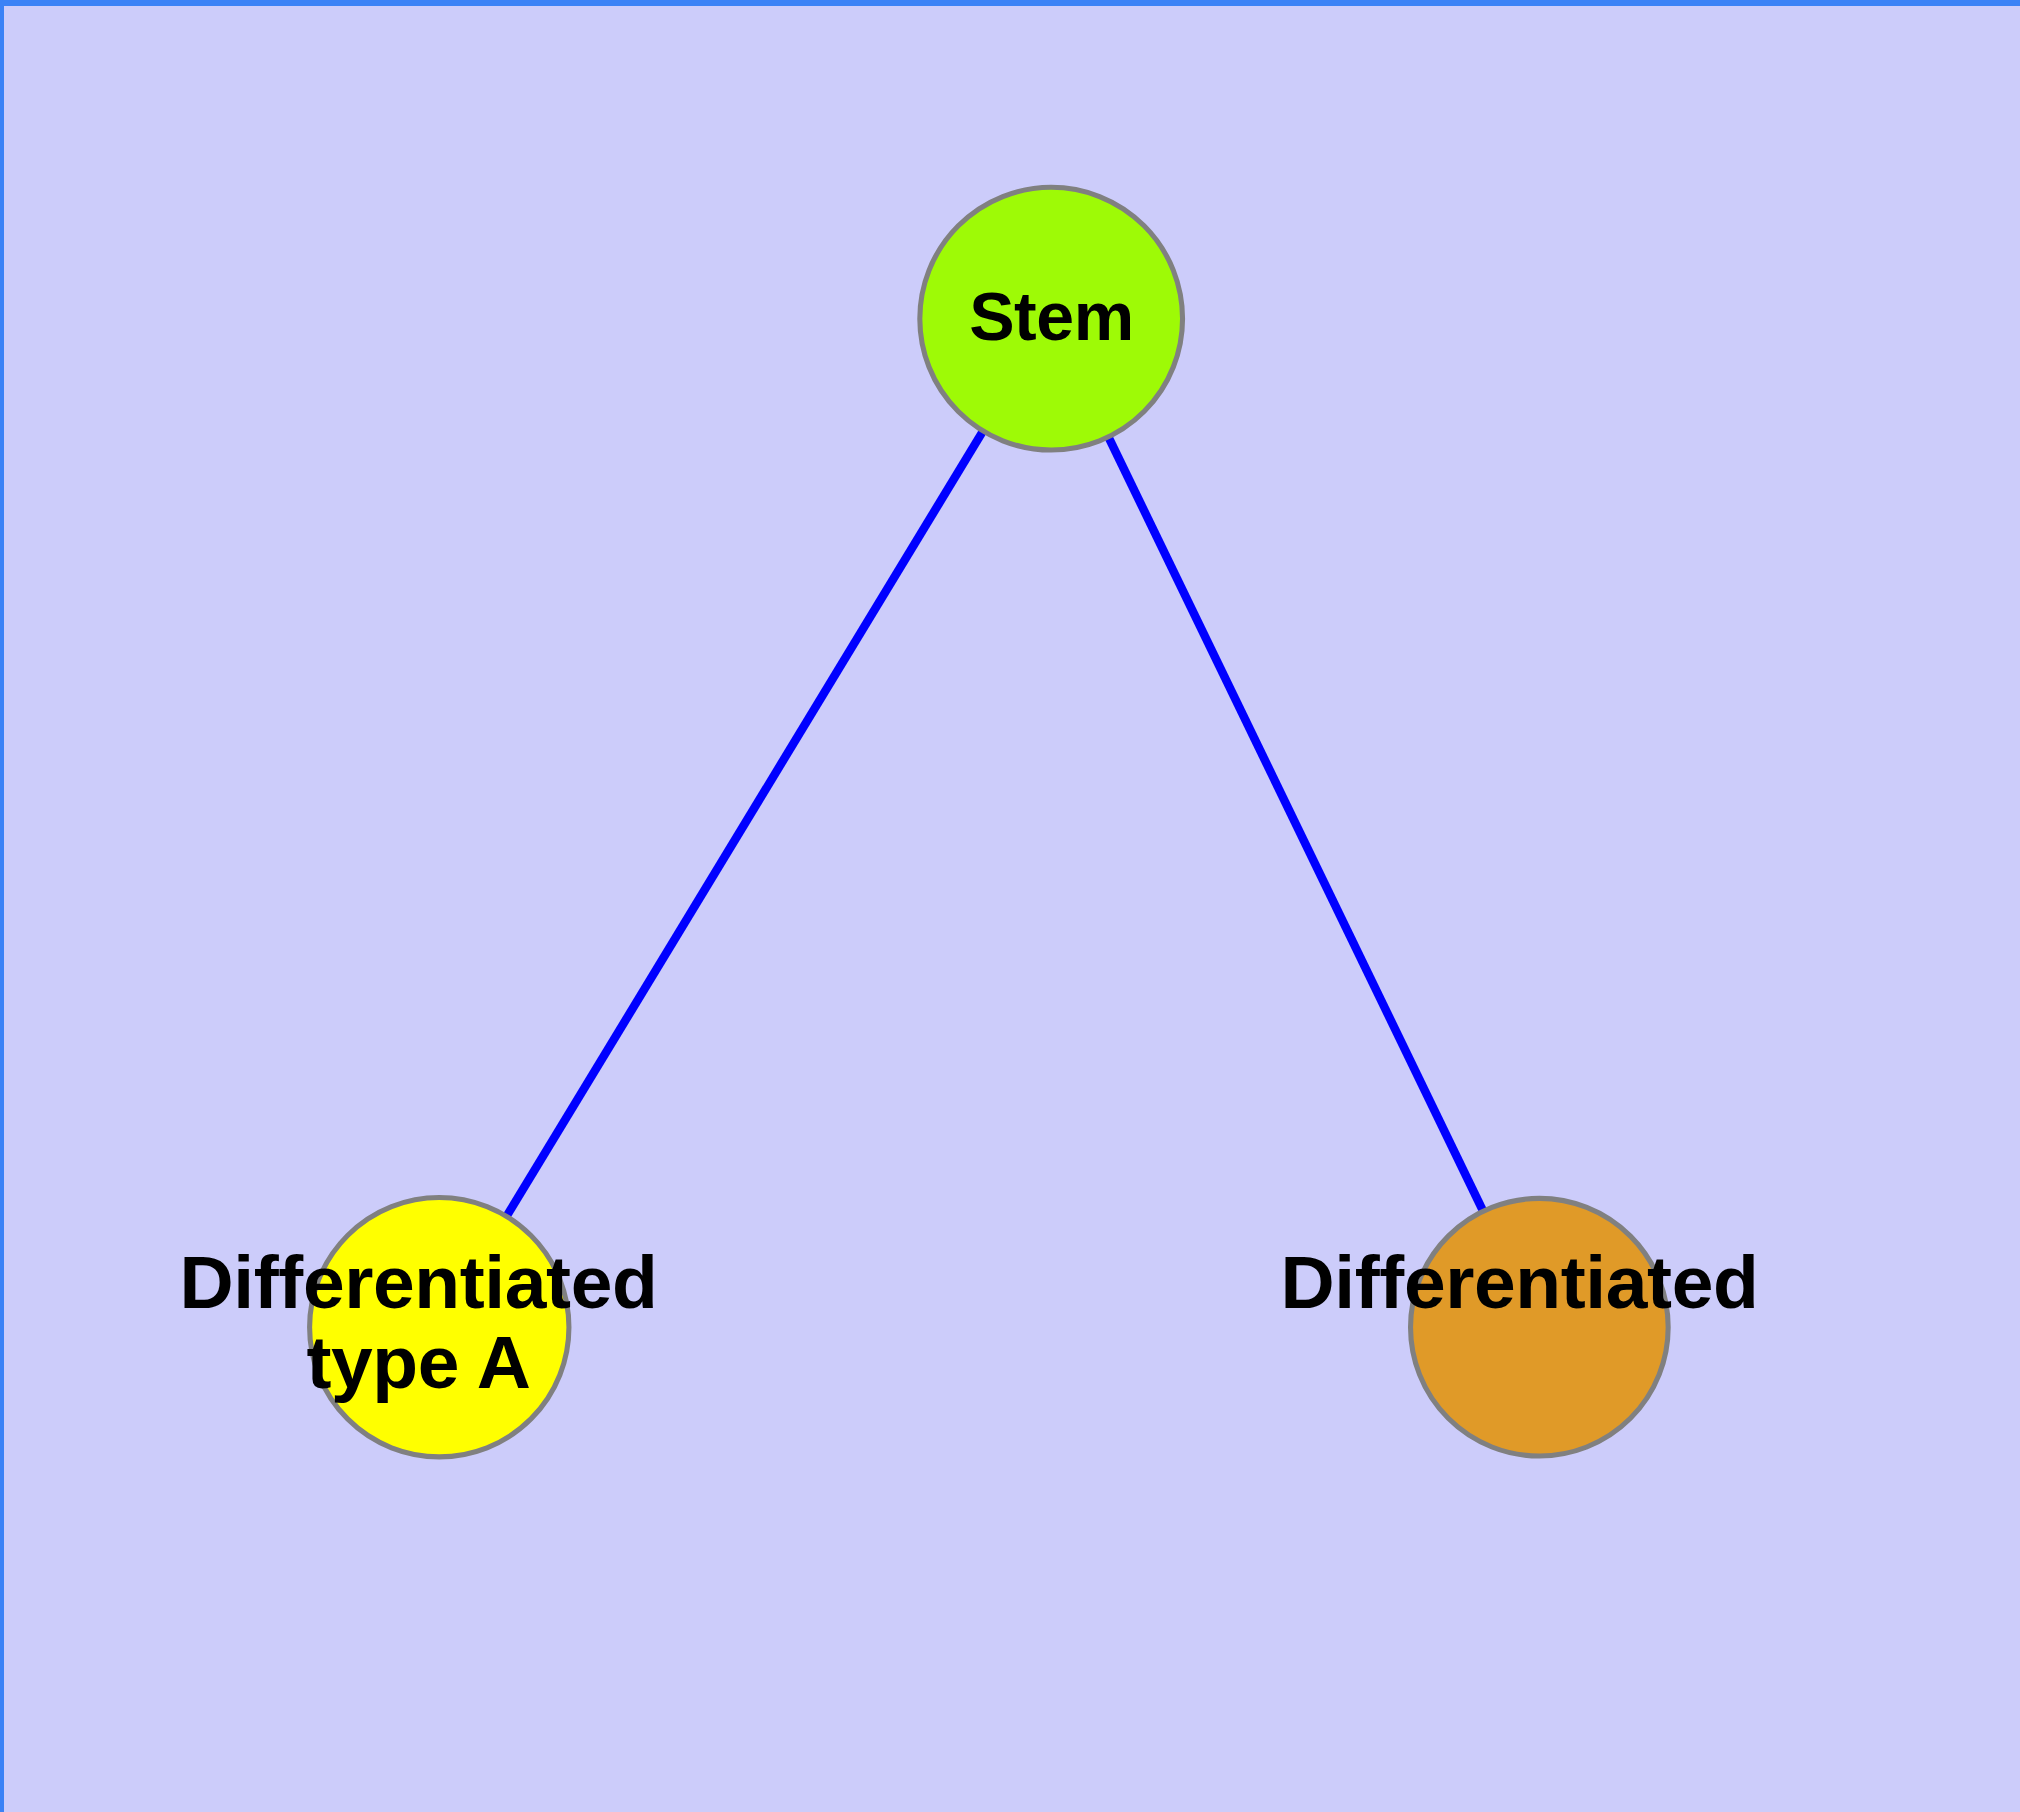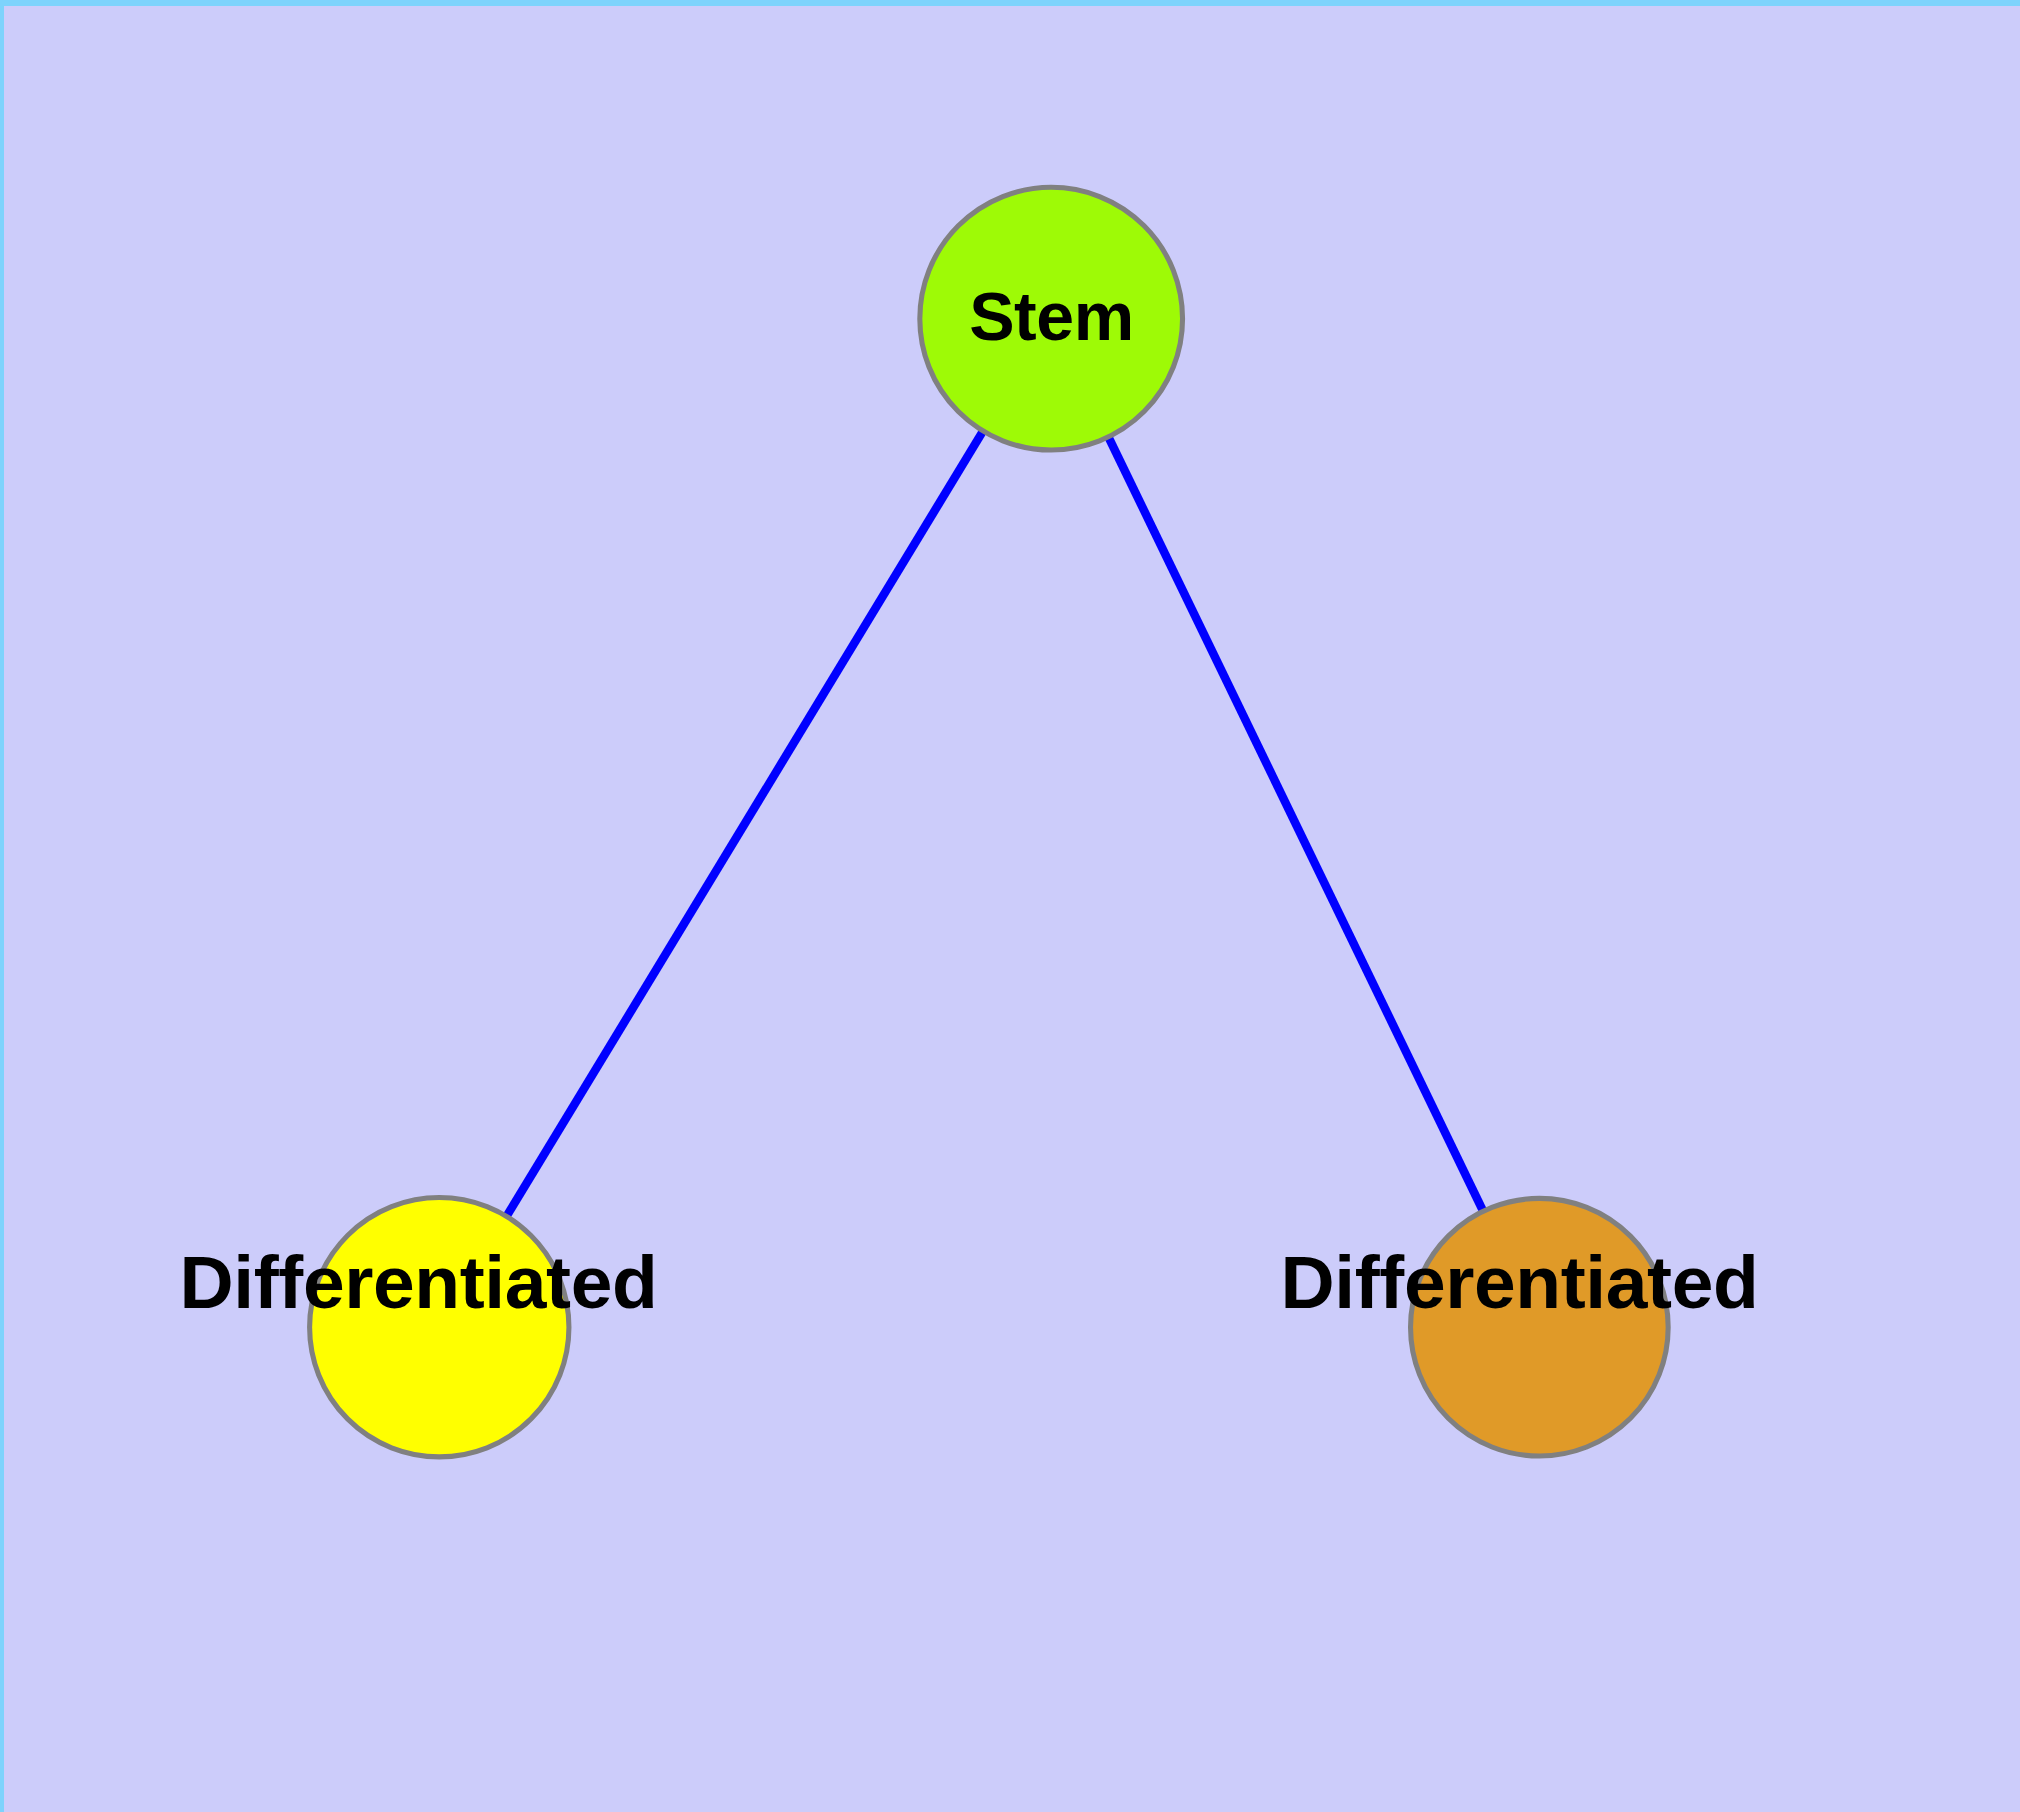--- a/index.html
+++ b/index.html
@@ -5,21 +5,21 @@
 <style>
   html, body {
     margin: 0;
     padding: 0;
     background: #ffffff;
   }
   #canvas {
     position: relative;
     width: 2021px;
     height: 1812px;
-    background: #7dd3fc;
+    background: #3b82f6;
     overflow: hidden;
     font-family: "Liberation Sans", sans-serif;
   }
   #plot-area {
     position: absolute;
     left: 4.2px;
     top: 6px;
     width: 2016px;
     height: 1806px;
     background: #ccccfa;
@@ -78,18 +78,18 @@
 
     <g>
       <circle cx="1240" cy="376" r="155" fill="#9efa06" stroke="#808080" stroke-width="6"></circle>
       <circle cx="518" cy="1566" r="153" fill="#ffff00" stroke="#808080" stroke-width="6"></circle>
       <circle cx="1816" cy="1566" r="152" fill="#e09a28" stroke="#808080" stroke-width="6"></circle>
     </g>
   </svg>
 
   <div class="node-label" id="label-stem"><span>Stem</span></div>
 
-  <div class="node-label" id="label-diff-a"><span>Differentiated</span><br></div>
+  <div class="node-label" id="label-diff-a"><span>Differentiated</span><br><span>type A</span></div>
 
   <div class="node-label" id="label-diff-b"><span>Differentiated</span><br></div>
 
 </div>
 
 
 </body></html>

